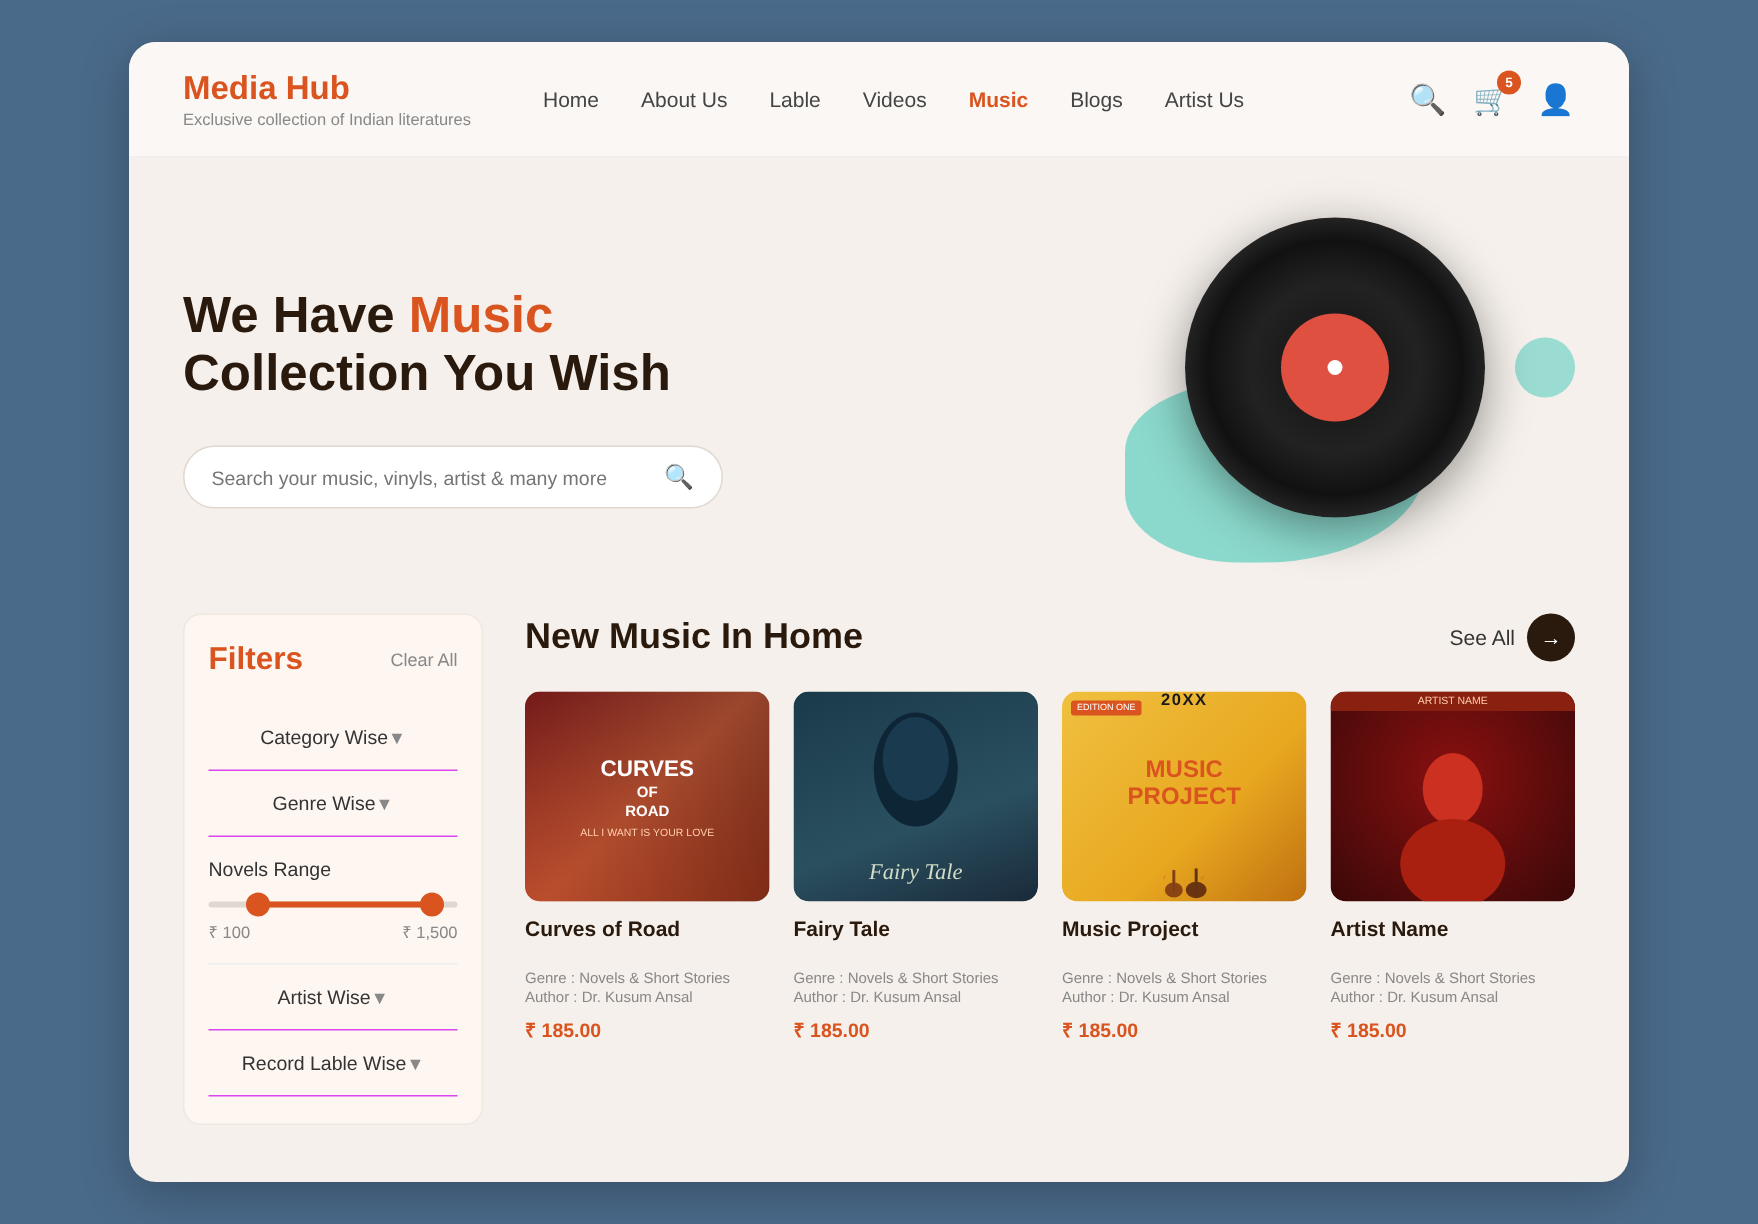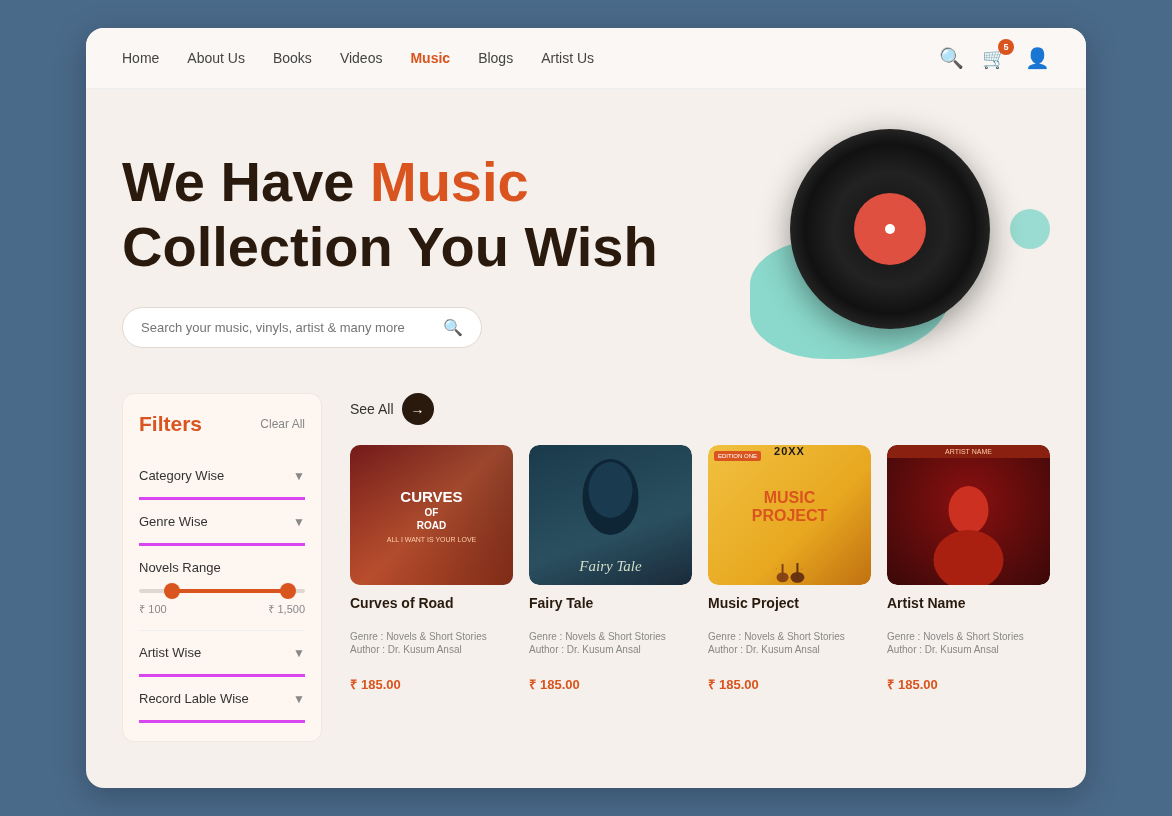--- a/index.html
+++ b/index.html
@@ -86,21 +86,21 @@
       display: flex;
       align-items: center;
       padding: 40px 36px 24px 36px;
       position: relative;
       min-height: 280px;
     }
     .hero-text {
       flex: 1;
     }
     .hero-title {
-      font-size: 56px;
+      font-size: 34px;
       font-weight: 800;
       color: #2a1a0e;
       line-height: 1.15;
     }
     .hero-title .highlight {
       color: #d9541e;
     }
     .hero-search {
       margin-top: 28px;
       display: flex;
@@ -220,24 +220,24 @@
       font-weight: 700;
       text-align: center;
     }
     .clear-all {
       color: #888;
       font-size: 12px;
       cursor: pointer;
     }
     .filter-item {
       display: flex;
-      justify-content: space-between;
+      justify-content: center;
       align-items: center;
       padding: 14px 0;
-      border-bottom: 3px solid #d946ef;
+      border-bottom: 1px solid #d946ef;
       cursor: pointer;
     }
     .filter-label {
       font-size: 13px;
       color: #333;
     }
     .filter-arrow {
       color: #888;
       font-size: 12px;
     }
@@ -419,38 +419,42 @@
       margin-bottom: 20px;
     }
     .product-genre {
       font-size: 10px;
       color: #888;
       margin-bottom: 2px;
     }
     .product-author {
       font-size: 10px;
       color: #888;
-      margin-bottom: 20px;
+      margin-bottom: 6px;
     }
     .product-price {
       font-size: 13px;
       color: #d9541e;
       font-weight: 700;
     }
   </style>
 </head>
 <body>
 
 <div class="outer-wrapper">
 
   <header class="header">
+    <div class="logo-area">
+      <div class="logo-title">Media Hub</div>
+      <div class="logo-subtitle">Exclusive collection of Indian literatures</div>
+    </div>
     <nav class="nav">
       <a class="nav-item">Home</a>
       <a class="nav-item">About Us</a>
-      <a class="nav-item">Books</a>
+      <a class="nav-item">Lable</a>
       <a class="nav-item">Videos</a>
       <a class="nav-item active">Music</a>
       <a class="nav-item">Blogs</a>
       <a class="nav-item">Artist Us</a>
     </nav>
     <div class="header-actions">
       <div class="header-icon">🔍</div>
       <div class="header-icon" style="position:relative;">
         🛒
         <span class="cart-badge">5</span>
@@ -522,20 +526,21 @@
       </div>
 
       <div class="filter-item">
         <span class="filter-label">Record Lable Wise</span>
         <span class="filter-arrow">▼</span>
       </div>
     </aside>
 
     <div class="product-section">
       <div class="section-header">
+        <h2 class="section-title">New Music In Home</h2>
         <div class="see-all">
           <span>See All</span>
           <div class="see-all-circle">→</div>
         </div>
       </div>
 
       <div class="products-grid">
 
         <div class="product-card">
           <div class="product-cover">

